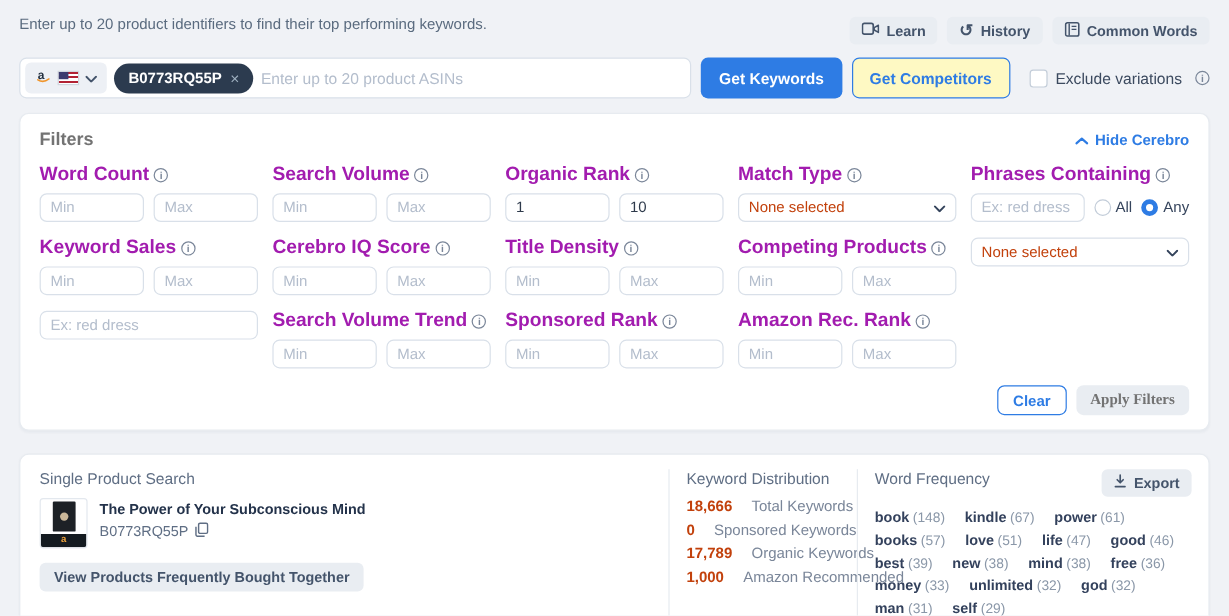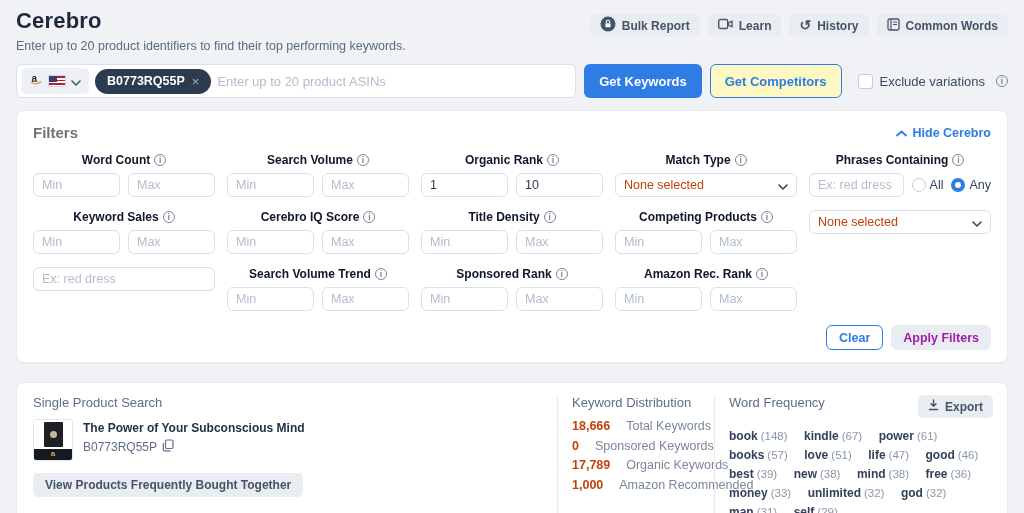--- a/index.html
+++ b/index.html
@@ -69,21 +69,21 @@
   .card {
     background:#fff; border:1px solid #e7ebf0; border-radius:8px;
     box-shadow:0 1px 2px rgba(20,40,70,.04);
   }
   .filters-card { margin-top:12px; padding:13px 16px 12px 16px; }
   .filters-head { display:flex; justify-content:space-between; align-items:center; }
   .filters-title { font-size:15px; font-weight:800; color:#737373; }
   .hide-filters { display:flex; align-items:center; gap:6px; color:#2e7ce4; font-size:12.5px; font-weight:700; cursor:pointer; }
   .filter-grid { display:grid; grid-template-columns:repeat(5,1fr); column-gap:12px; row-gap:13px; margin-top:12px; }
   .fcell {}
-  .flabel { font-size:12px; font-weight:700; color:#0f172a; margin-bottom:6px; display:flex; align-items:center;justify-content:center; }
+  .flabel { font-size:16px; font-weight:700; color:#a21caf; margin-bottom:6px; display:flex; align-items:center; }
   .fcontrols { display:flex; gap:8px; align-items:center; }
   .finput {
     width:100%; height:24px; border:1px solid #d9e0e9; border-radius:6px; padding:0 8px;
     font-family:inherit; font-size:12.5px; color:#2e3a4b; outline:none; min-width:0; background:#fff;
   }
   .finput::placeholder { color:#b3bdcc; }
   .fselect {
     width:100%; height:24px; border:1px solid #d9e0e9; border-radius:6px; padding:0 8px;
     display:flex; align-items:center; justify-content:space-between; cursor:pointer; background:#fff;
   }
@@ -92,22 +92,22 @@
   .radio-opt { display:flex; align-items:center; gap:4px; cursor:pointer; }
   .radio { width:14px; height:14px; border-radius:50%; border:1.5px solid #c3cdd9; background:#fff; flex:none; }
   .radio.checked { border:4.5px solid #2e7ce4; }
   .radio-label { font-size:12.5px; color:#35445c; }
   .filters-foot { display:flex; justify-content:flex-end; gap:8px; margin-top:14px; }
   .btn-clear {
     height:25px; padding:0 12px; background:#fff; border:1px solid #2e7ce4; color:#2e7ce4;
     border-radius:6px; font-family:inherit; font-size:12.5px; font-weight:700; cursor:pointer;
   }
   .btn-apply {
-    height:25px; padding:0 12px; background:#e9edf2; border:none; color:#a21caf;
-    border-radius:6px; font-family:Liberation Sans, sans-serif; font-size:12.5px; font-weight:700; cursor:default;
+    height:25px; padding:0 12px; background:#e9edf2; border:none; color:#737373;
+    border-radius:6px; font-family:Liberation Serif, serif; font-size:12.5px; font-weight:700; cursor:default;
   }
 
   
   .results-card { margin-top:19px; display:flex; padding:12px 0; }
   .rc-left { width:540px; padding:0 16px; }
   .rc-mid { width:158px; padding:0 2px; border-left:1px solid #e7ebf0; padding-left:14px; box-sizing:content-box; width:140px; }
   .rc-right { flex:1; border-left:1px solid #e7ebf0; padding:0 14px 0 14px; }
   .sec-title { font-size:13px; color:#5f6e84; }
   .prod-row { display:flex; gap:10px; margin-top:9px; }
   .prod-thumb { width:40px; height:42px; background:#fff; border:1px solid #e3e8ee; border-radius:3px; overflow:hidden; display:flex; flex-direction:column; }
@@ -137,34 +137,23 @@
   .wf-count::before { content:"("; }
   .wf-count::after { content:")"; }
 </style>
 </head>
 <body>
 
 <div class="page">
 
   <div class="topbar">
     <div>
-      <div class="page-title">Cerebro</div>
       <div class="page-subtitle">Enter up to 20 product identifiers to find their top performing keywords.</div>
     </div>
     <div class="header-actions">
-      <button class="h-btn">
-        <span>
-          <svg width="16" height="16" viewBox="0 0 16 16">
-              <circle cx="8" cy="8" r="7.5" fill="#44546b"></circle>
-              <rect x="5.4" y="7.2" width="5.2" height="4" rx="0.8" fill="#fff"></rect>
-              <path d="M6.3 7.2 V6 a1.7 1.7 0 0 1 3.4 0 V7.2" fill="none" stroke="#fff" stroke-width="1.1"></path>
-            </svg>
-        </span>
-        <span>Bulk Report</span>
-      </button>
       <button class="h-btn">
         <span>
           <svg width="15" height="12" viewBox="0 0 15 12">
               <rect x="0.7" y="1.5" width="9" height="9" rx="1.6" fill="none" stroke="#44546b" stroke-width="1.4"></rect>
               <path d="M10.5 5 L14 3 V9 L10.5 7 Z" fill="none" stroke="#44546b" stroke-width="1.3" stroke-linejoin="round"></path>
             </svg>
         </span>
         <span>Learn</span>
       </button>
       <button class="h-btn">

